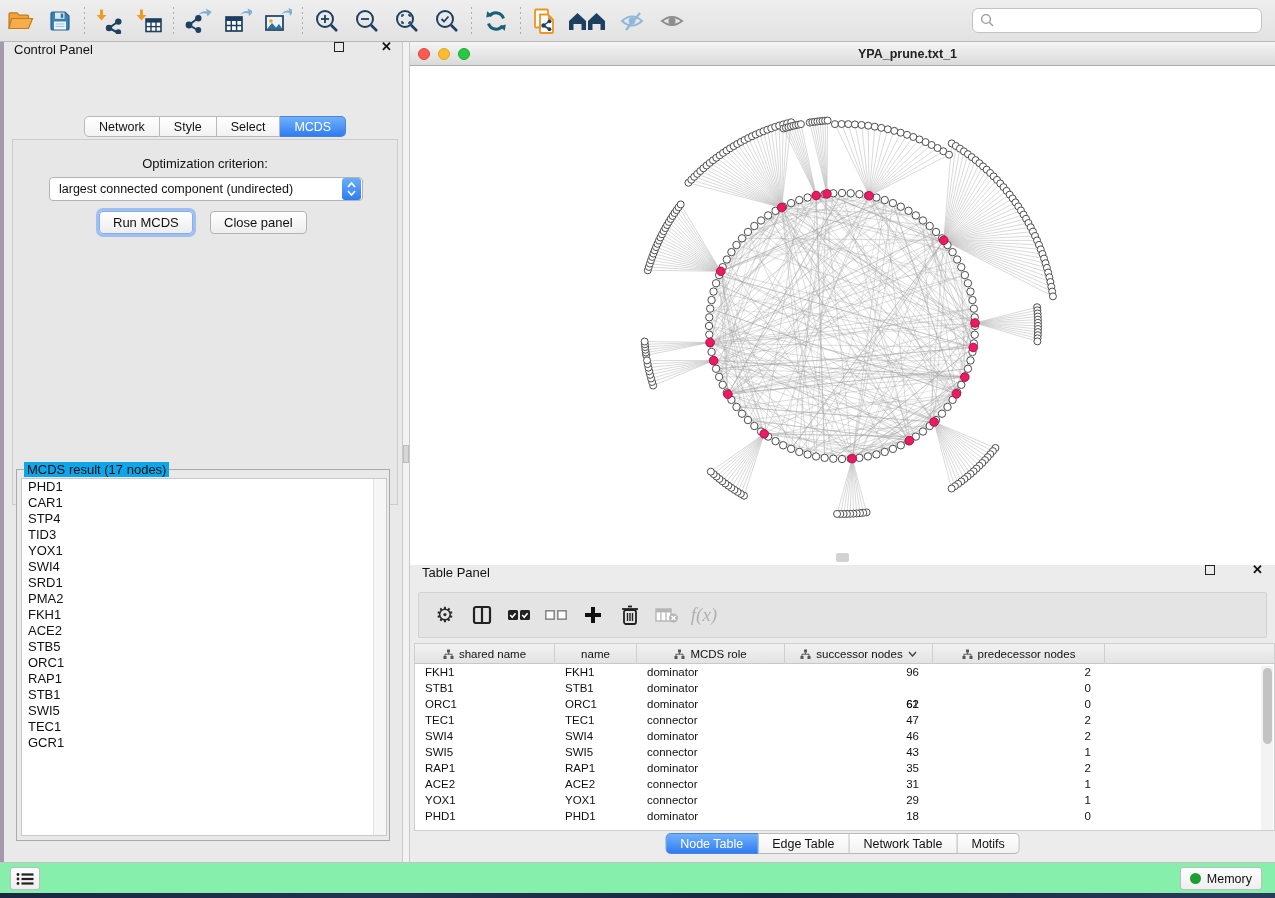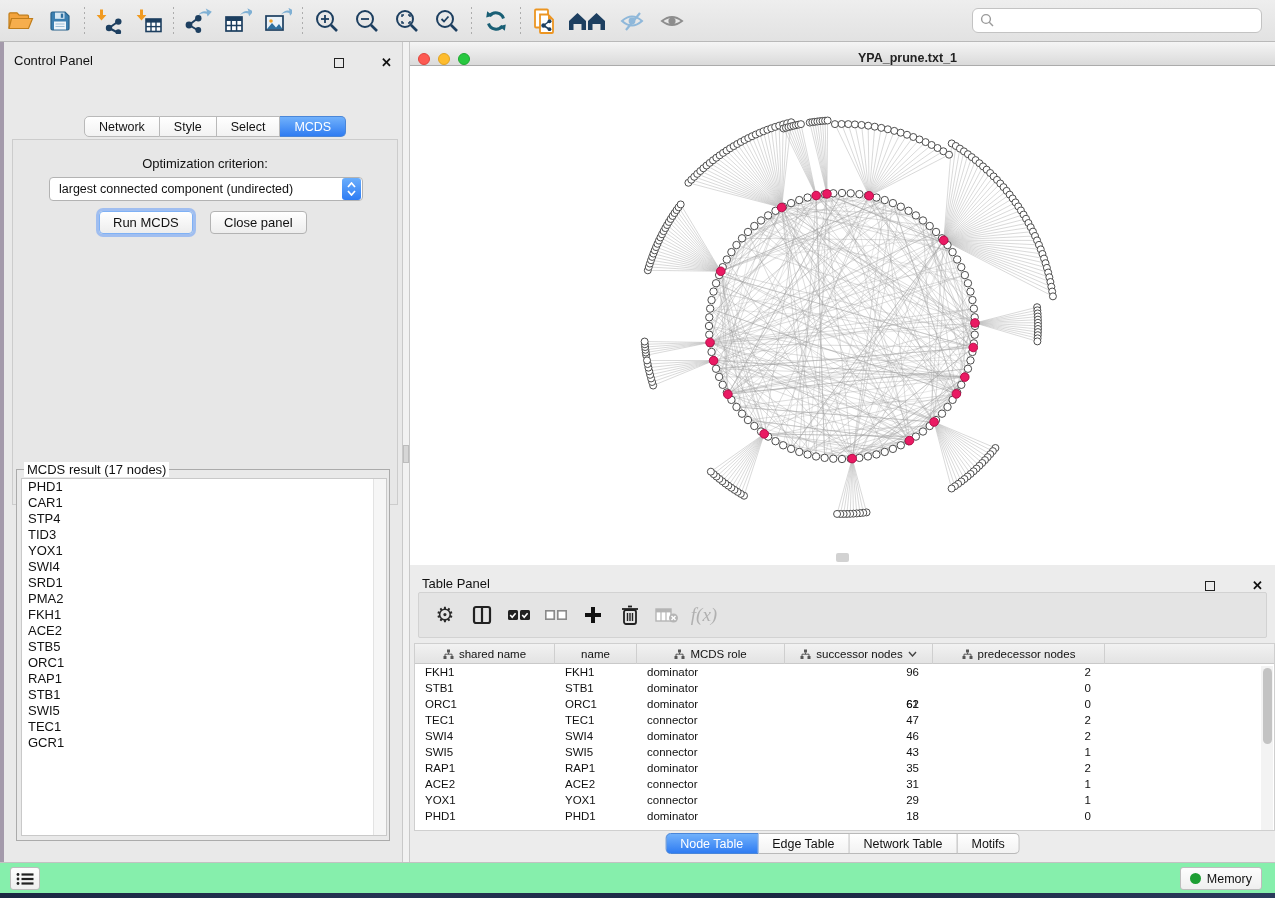--- a/index.html
+++ b/index.html
@@ -16,21 +16,21 @@
   .tb-sep { width:1px; height:28px; margin:0 4px;
     background-image:linear-gradient(#adadad 40%, transparent 40%);
     background-size:1px 5px; }
   #search-field { position:absolute; right:13px; top:8px; width:290px; height:25px;
     background:#fff; border:1px solid #c3c3c3; border-radius:6px;
     display:flex; align-items:center; padding-left:7px; }
 
   
   #left-strip { left:0; top:42px; width:4px; height:820px; background:#a49aab; }
   #control-panel { left:4px; top:42px; width:398px; height:820px; background:#e9e9e9; }
-  .panel-header { height:26px; display:flex; align-items:flex-end; padding:0 10px;
+  .panel-header { height:26px; display:flex; align-items:flex-start; padding:0 10px;
     font-size:13px; color:#111;gap:25px; }
   .panel-header .spacer { flex:1; }
   .float-btn { width:10px; height:10px; border:1.5px solid #222; margin-right:12px; }
   .close-btn { font-size:13px; font-weight:bold; color:#111; line-height:10px; }
   #cp-tabs { left:80px; top:74px; display:flex; }
   .seg-tab { height:21px; padding:0 14px; font-size:12.5px; color:#111;
     background:linear-gradient(#ffffff,#f2f2f2); border:1px solid #b9b9b9;
     border-left-width:0; display:flex; align-items:center; }
   .seg-tab:first-child { border-left-width:1px; border-radius:5px 0 0 5px; }
   .seg-tab:last-child { border-radius:0 5px 5px 0; }
@@ -45,38 +45,38 @@
     background:linear-gradient(#6aaefc,#2e7cf3); display:flex; flex-direction:column;
     align-items:center; justify-content:center; gap:2px; }
   .btn { height:23px; background:linear-gradient(#ffffff,#ededed); border:1px solid #b3b3b3;
     border-radius:4px; font-size:13px; color:#111; display:flex; align-items:center;
     justify-content:center; padding:0 13px; }
   #run-btn { position:absolute; left:86px; top:71px; border-color:#7fb1f5;
     box-shadow:0 0 0 3px rgba(90,150,250,.5); }
   #close-panel-btn { position:absolute; left:197px; top:71px; }
   #result-group { left:12px; top:427px; width:374px; height:372px;
     border:1px solid #ababab; background:#e9e9e9; }
-  #result-legend { position:absolute; left:7px; top:-8px; background:#ffffff;
+  #result-legend { position:absolute; left:7px; top:-8px; background:#0ea5e9;
     padding:0 3px; font-size:13px; color:#111;text-align:right; }
   #result-list { position:absolute; left:4px; top:8px; width:366px; height:358px;
     background:#fff; border:1px solid #c9c9c9; overflow:hidden; }
   .result-item { font-size:13px; color:#111; line-height:16px; padding-left:6px; }
   #result-scroll { position:absolute; right:0; top:0; width:13px; height:100%;
     background:#f6f6f6; border-left:1px solid #e3e3e3; }
 
   
   #v-splitter { left:402px; top:42px; width:8px; height:820px; background:#f2f2f2;
     border-left:1px solid #c9c9c9; border-right:1px solid #c9c9c9; }
   #v-grip { position:absolute; left:0px; top:403px; width:6px; height:18px;
     background:#d6d6d6; border:1px solid #bdbdbd; }
 
   
   #net-titlebar { left:410px; top:42px; width:865px; height:24px;
     background:linear-gradient(#f5f5f5,#dadada); border-bottom:1px solid #ababab;
-    display:flex; align-items:flex-end; }
+    display:flex; align-items:center; }
   .traffic { width:12px; height:12px; border-radius:50%; margin-left:8px; }
   #net-title { position:absolute; left:50%; margin-left:65px; transform:translateX(-50%);
     font-size:12.5px; font-weight:bold; color:#222; }
   #net-canvas { left:410px; top:66px; width:865px; height:499px; background:#fff; }
   #net-grip { left:836px; top:553px; width:13px; height:9px; background:#d2d2d2;
     border-radius:2px; }
 
   
   #table-panel { left:410px; top:565px; width:865px; height:297px; background:#ececec; }
   #tp-toolbar { position:absolute; left:8px; top:27px; width:849px; height:46px;

